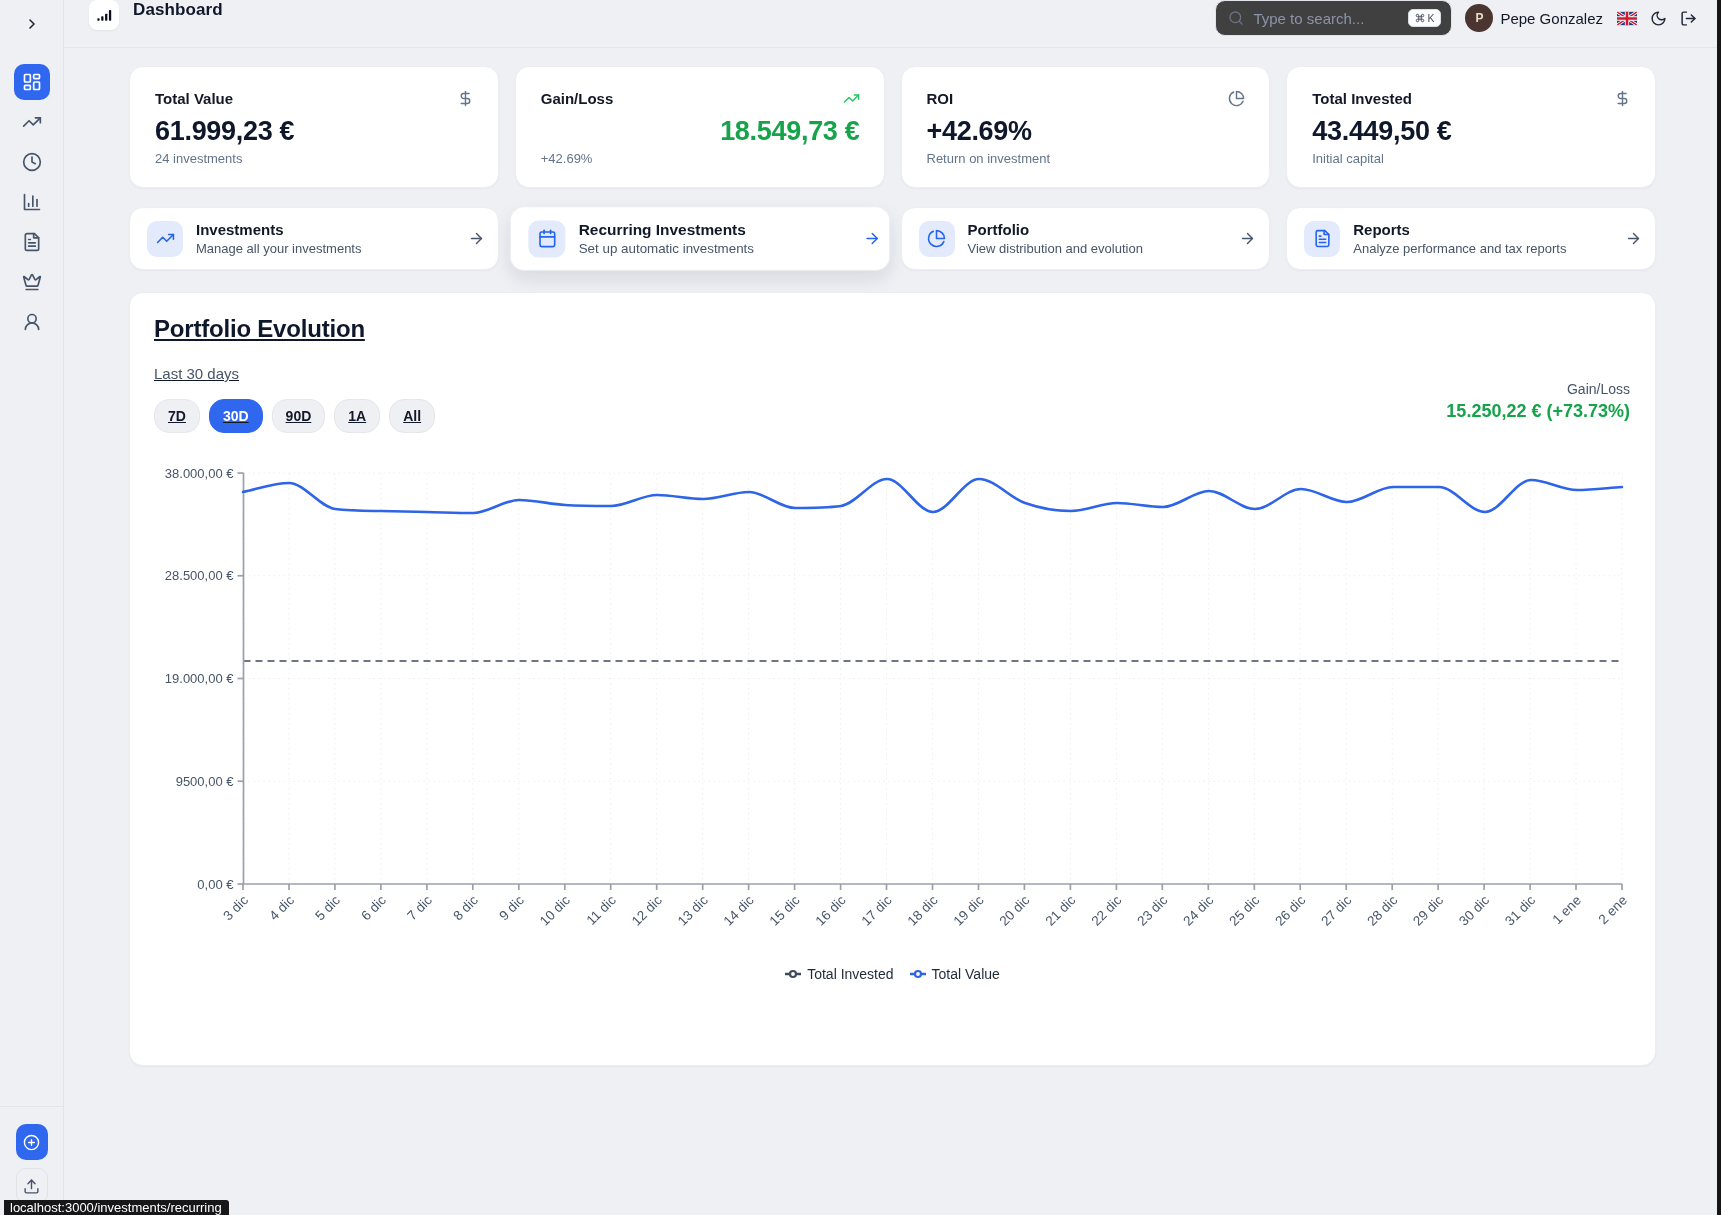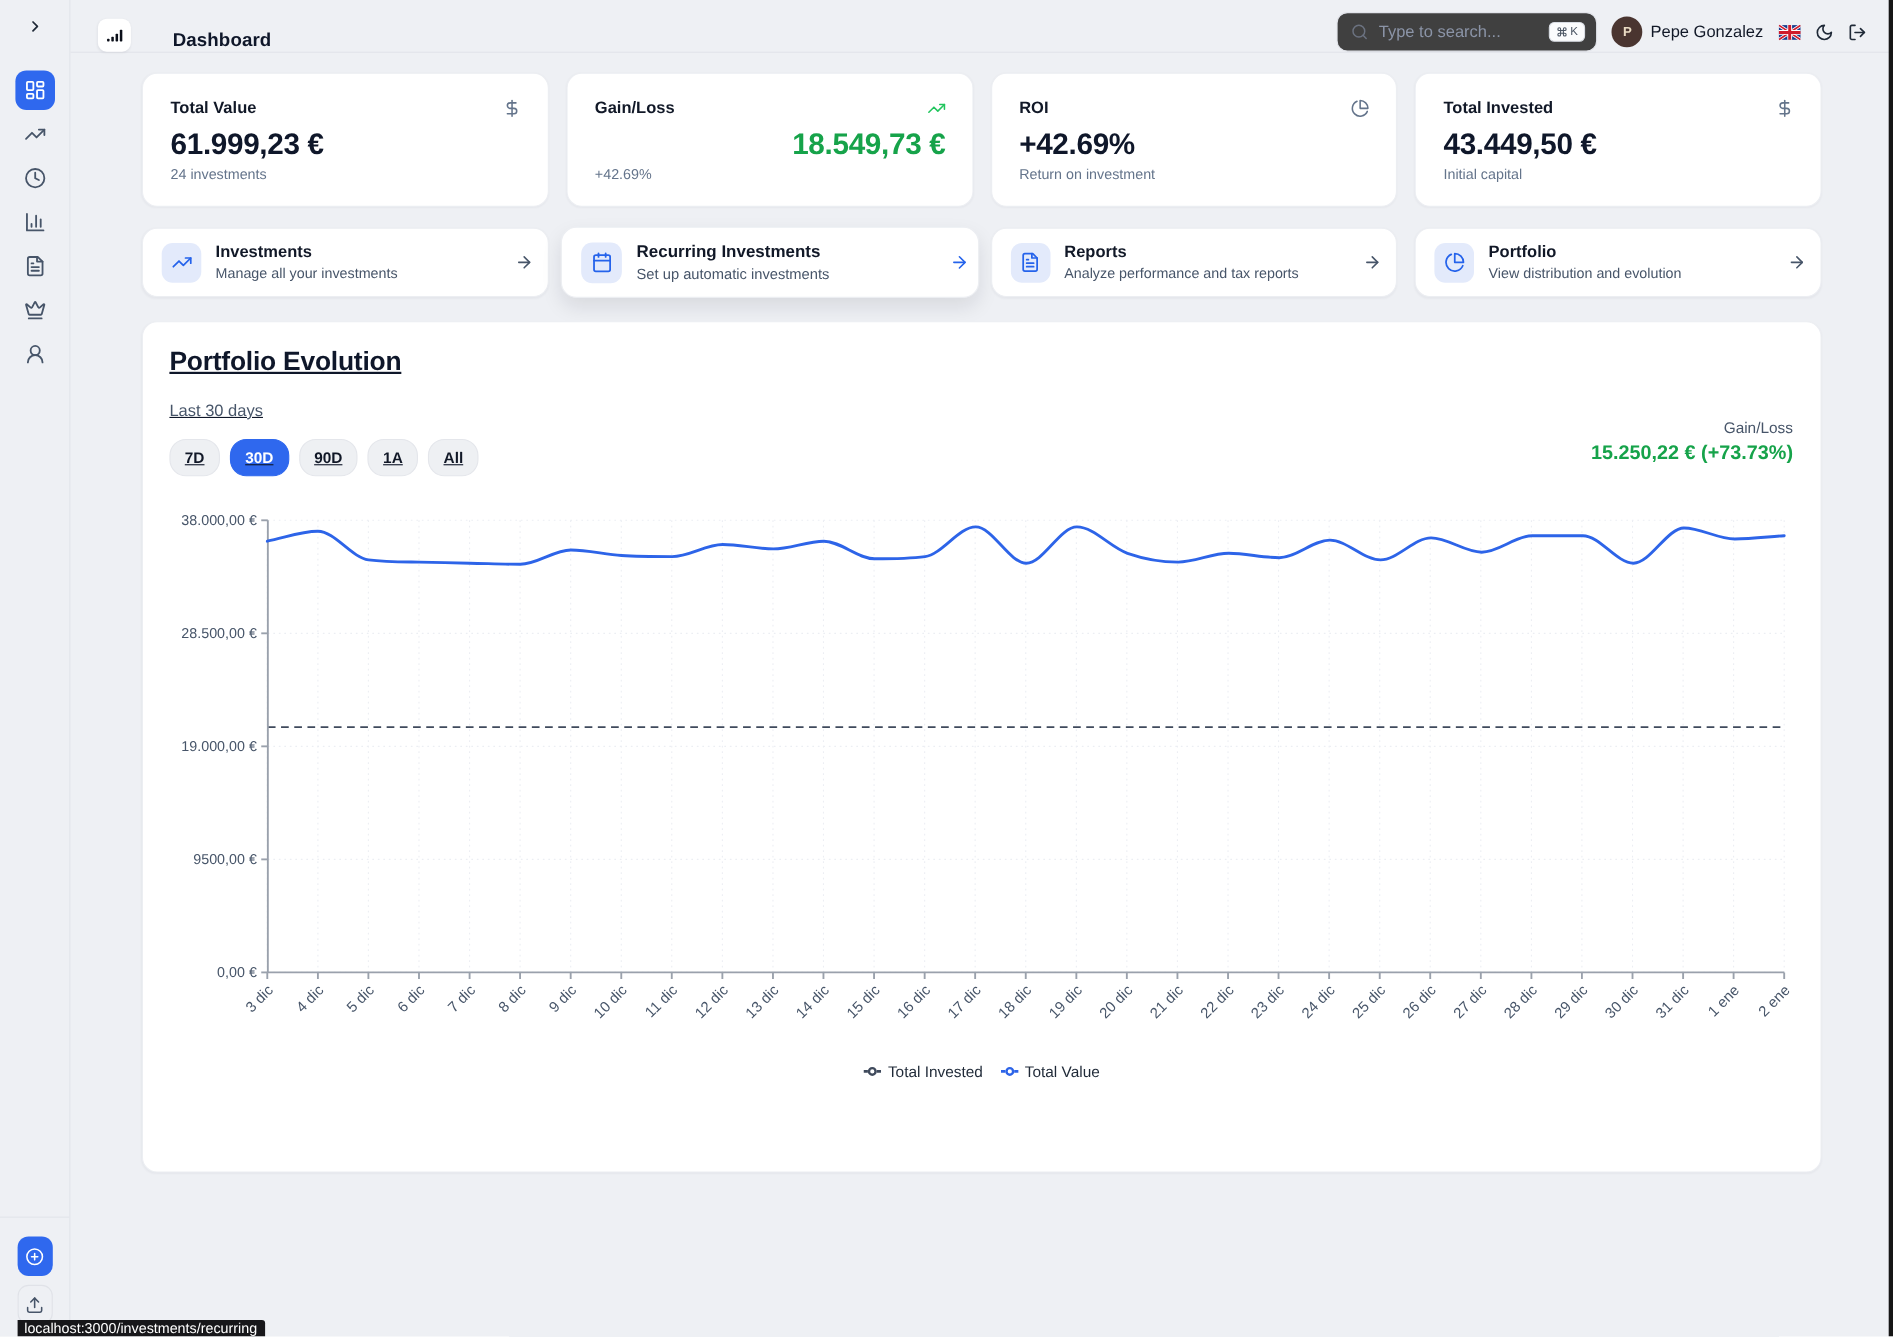--- a/index.html
+++ b/index.html
@@ -9,21 +9,21 @@
 
 .sidebar { position:absolute; left:0; top:0; bottom:0; width:64px; background:#eef0f4; border-right:1px solid #e2e4ea; }
 .sb-toggle { height:48px; display:flex; align-items:center; justify-content:center; color:#1f2937; }
 .sb-nav { display:flex; flex-direction:column; align-items:center; padding-top:16px; gap:4px; }
 .sb-item { width:36px; height:36px; border-radius:10px; display:flex; align-items:center; justify-content:center; color:#475569; }
 .sb-item.active { background:#2f68ee; color:#fff; }
 .sb-bottom { position:absolute; left:0; right:0; bottom:0; border-top:1px solid #e2e4ea; display:flex; flex-direction:column; align-items:center; padding-top:17px; gap:8px; height:109px; }
 .sb-add { width:32px; height:36px; border-radius:10px; background:#2f68ee; color:#fff; display:flex; align-items:center; justify-content:center; }
 .sb-up { width:32px; height:36px; border-radius:10px; border:1px solid #e0e2e8; color:#475569; display:flex; align-items:center; justify-content:center; }
 
-.topbar { position:absolute; left:64px; right:0; top:0; height:48px; border-bottom:1px solid #e2e4ea; display:flex; align-items:flex-end;gap:24px; }
+.topbar { position:absolute; left:64px; right:0; top:0; height:48px; border-bottom:1px solid #e2e4ea; display:flex; align-items:flex-start; }
 .logo { width:30px; height:30px; margin-left:25px; background:#fff; border-radius:8px; display:flex; align-items:center; justify-content:center; box-shadow:0 1px 2px rgba(16,24,40,.06); }
 .pagetitle { margin-left:14px; font-size:17px; font-weight:700; letter-spacing:.1px; }
 .tb-right { margin-left:auto; display:flex; align-items:center; }
 .search { width:237px; height:36px; background:#404040; border:1px solid #e2e4ea; border-radius:10px; display:flex; align-items:center; padding:0 10px 0 12px; }
 .search .ph { font-size:15px; color:#8b94a7; margin-left:9px; flex:1; }
 .kbd { height:18px; padding:0 6px; border:1px solid #d9dde4; background:#fbfcfd; border-radius:5px; font-size:10.5px; color:#4b5563; display:flex; align-items:center; gap:2px; }
 .avatar { width:28px; height:28px; border-radius:50%; background:#4a3530; color:#eadbc3; font-size:12px; font-weight:700; display:flex; align-items:center; justify-content:center; margin-left:13px; }
 .uname { font-size:15px; color:#111827; font-weight:500; margin-left:7px; }
 
 .main { position:absolute; left:64px; top:48px; right:0; bottom:0; padding:18px 65px 0 65px; }
@@ -47,21 +47,21 @@
 .cc-title { font-size:24px; font-weight:700; letter-spacing:-.2px; }
 .cc-sub { font-size:15px; color:#475569; margin-top:22px; }
 .ranges { display:flex; gap:9px; margin-top:17px; }
 .rbtn { height:34px; padding:15px 13px; border-radius:15px; background:#eef0f3; border:1px solid #e4e6eb; font-size:14px; font-weight:700; color:#111827; display:flex; align-items:center; }
 .rbtn.active { background:#2f68ee; border-color:#2f68ee; color:#fff;text-align:right; }
 .gl { position:absolute; right:25px; top:88px; text-align:right; }
 .gl .l { font-size:14px; color:#475569; }
 .gl .v { font-size:18px; font-weight:700; color:#16a34a; margin-top:4px; }
 .legend { position:absolute; left:0; right:0; top:673px; display:flex; justify-content:center; gap:16px; align-items:center; }
 .legend .item { display:flex; align-items:center; gap:6px; font-size:14px; color:#1f2937; }
-.statusbar { position:absolute; left:16px; bottom:0; height:15px; background:#17171a; color:#fff; font-size:13px; line-height:15px; padding:0 7px 0 6px; border-top-right-radius:3px; z-index:50; white-space:nowrap; }
+.statusbar { position:absolute; left:4px; bottom:0; height:15px; background:#17171a; color:#fff; font-size:13px; line-height:15px; padding:0 7px 0 6px; border-top-right-radius:3px; z-index:50; white-space:nowrap; }
 .scrollstrip { position:absolute; right:0; top:0; bottom:0; width:4px; background:#161616; z-index:60; }
 </style>
 </head>
 <body>
 <div class="sidebar">
   <div class="sb-toggle">
       <svg class="icon" width="16" height="16" viewBox="0 0 24 24" fill="none" stroke="currentColor" stroke-width="2.4" stroke-linecap="round" stroke-linejoin="round">
         <path d="m9 18 6-6-6-6"></path>
       </svg>
     </div>
@@ -258,48 +258,48 @@
       <div class="arr">
           <svg class="icon" width="17" height="17" viewBox="0 0 24 24" fill="none" stroke="currentColor" stroke-width="2" stroke-linecap="round" stroke-linejoin="round">
             <path d="M5 12h14"></path>
             <path d="m12 5 7 7-7 7"></path>
           </svg>
         </div>
     </div>
     <div class="card action">
       <div class="ibox">
           <svg class="icon" width="19" height="19" viewBox="0 0 24 24" fill="none" stroke="currentColor" stroke-width="2" stroke-linecap="round" stroke-linejoin="round">
+            <path d="M21.21 15.89A10 10 0 1 1 8 2.83"></path>
+            <path d="M22 12A10 10 0 0 0 12 2v10z"></path>
+          </svg>
+        </div>
+      <div class="tx">
+          <div class="t">Portfolio</div>
+          <div class="s">View distribution and evolution</div>
+        </div>
+      <div class="arr">
+          <svg class="icon" width="17" height="17" viewBox="0 0 24 24" fill="none" stroke="currentColor" stroke-width="2" stroke-linecap="round" stroke-linejoin="round">
+            <path d="M5 12h14"></path>
+            <path d="m12 5 7 7-7 7"></path>
+          </svg>
+        </div>
+    </div>
+    <div class="card action">
+      <div class="ibox">
+          <svg class="icon" width="19" height="19" viewBox="0 0 24 24" fill="none" stroke="currentColor" stroke-width="2" stroke-linecap="round" stroke-linejoin="round">
             <path d="M15 2H6a2 2 0 0 0-2 2v16a2 2 0 0 0 2 2h12a2 2 0 0 0 2-2V7Z"></path>
             <path d="M14 2v5h6"></path>
             <path d="M16 13H8"></path>
             <path d="M16 17H8"></path>
             <path d="M10 9H8"></path>
           </svg>
         </div>
       <div class="tx">
           <div class="t">Reports</div>
           <div class="s">Analyze performance and tax reports</div>
-        </div>
-      <div class="arr">
-          <svg class="icon" width="17" height="17" viewBox="0 0 24 24" fill="none" stroke="currentColor" stroke-width="2" stroke-linecap="round" stroke-linejoin="round">
-            <path d="M5 12h14"></path>
-            <path d="m12 5 7 7-7 7"></path>
-          </svg>
-        </div>
-    </div>
-    <div class="card action">
-      <div class="ibox">
-          <svg class="icon" width="19" height="19" viewBox="0 0 24 24" fill="none" stroke="currentColor" stroke-width="2" stroke-linecap="round" stroke-linejoin="round">
-            <path d="M21.21 15.89A10 10 0 1 1 8 2.83"></path>
-            <path d="M22 12A10 10 0 0 0 12 2v10z"></path>
-          </svg>
-        </div>
-      <div class="tx">
-          <div class="t">Portfolio</div>
-          <div class="s">View distribution and evolution</div>
         </div>
       <div class="arr">
           <svg class="icon" width="17" height="17" viewBox="0 0 24 24" fill="none" stroke="currentColor" stroke-width="2" stroke-linecap="round" stroke-linejoin="round">
             <path d="M5 12h14"></path>
             <path d="m12 5 7 7-7 7"></path>
           </svg>
         </div>
     </div>
   </div>
   <div class="card chartcard">

